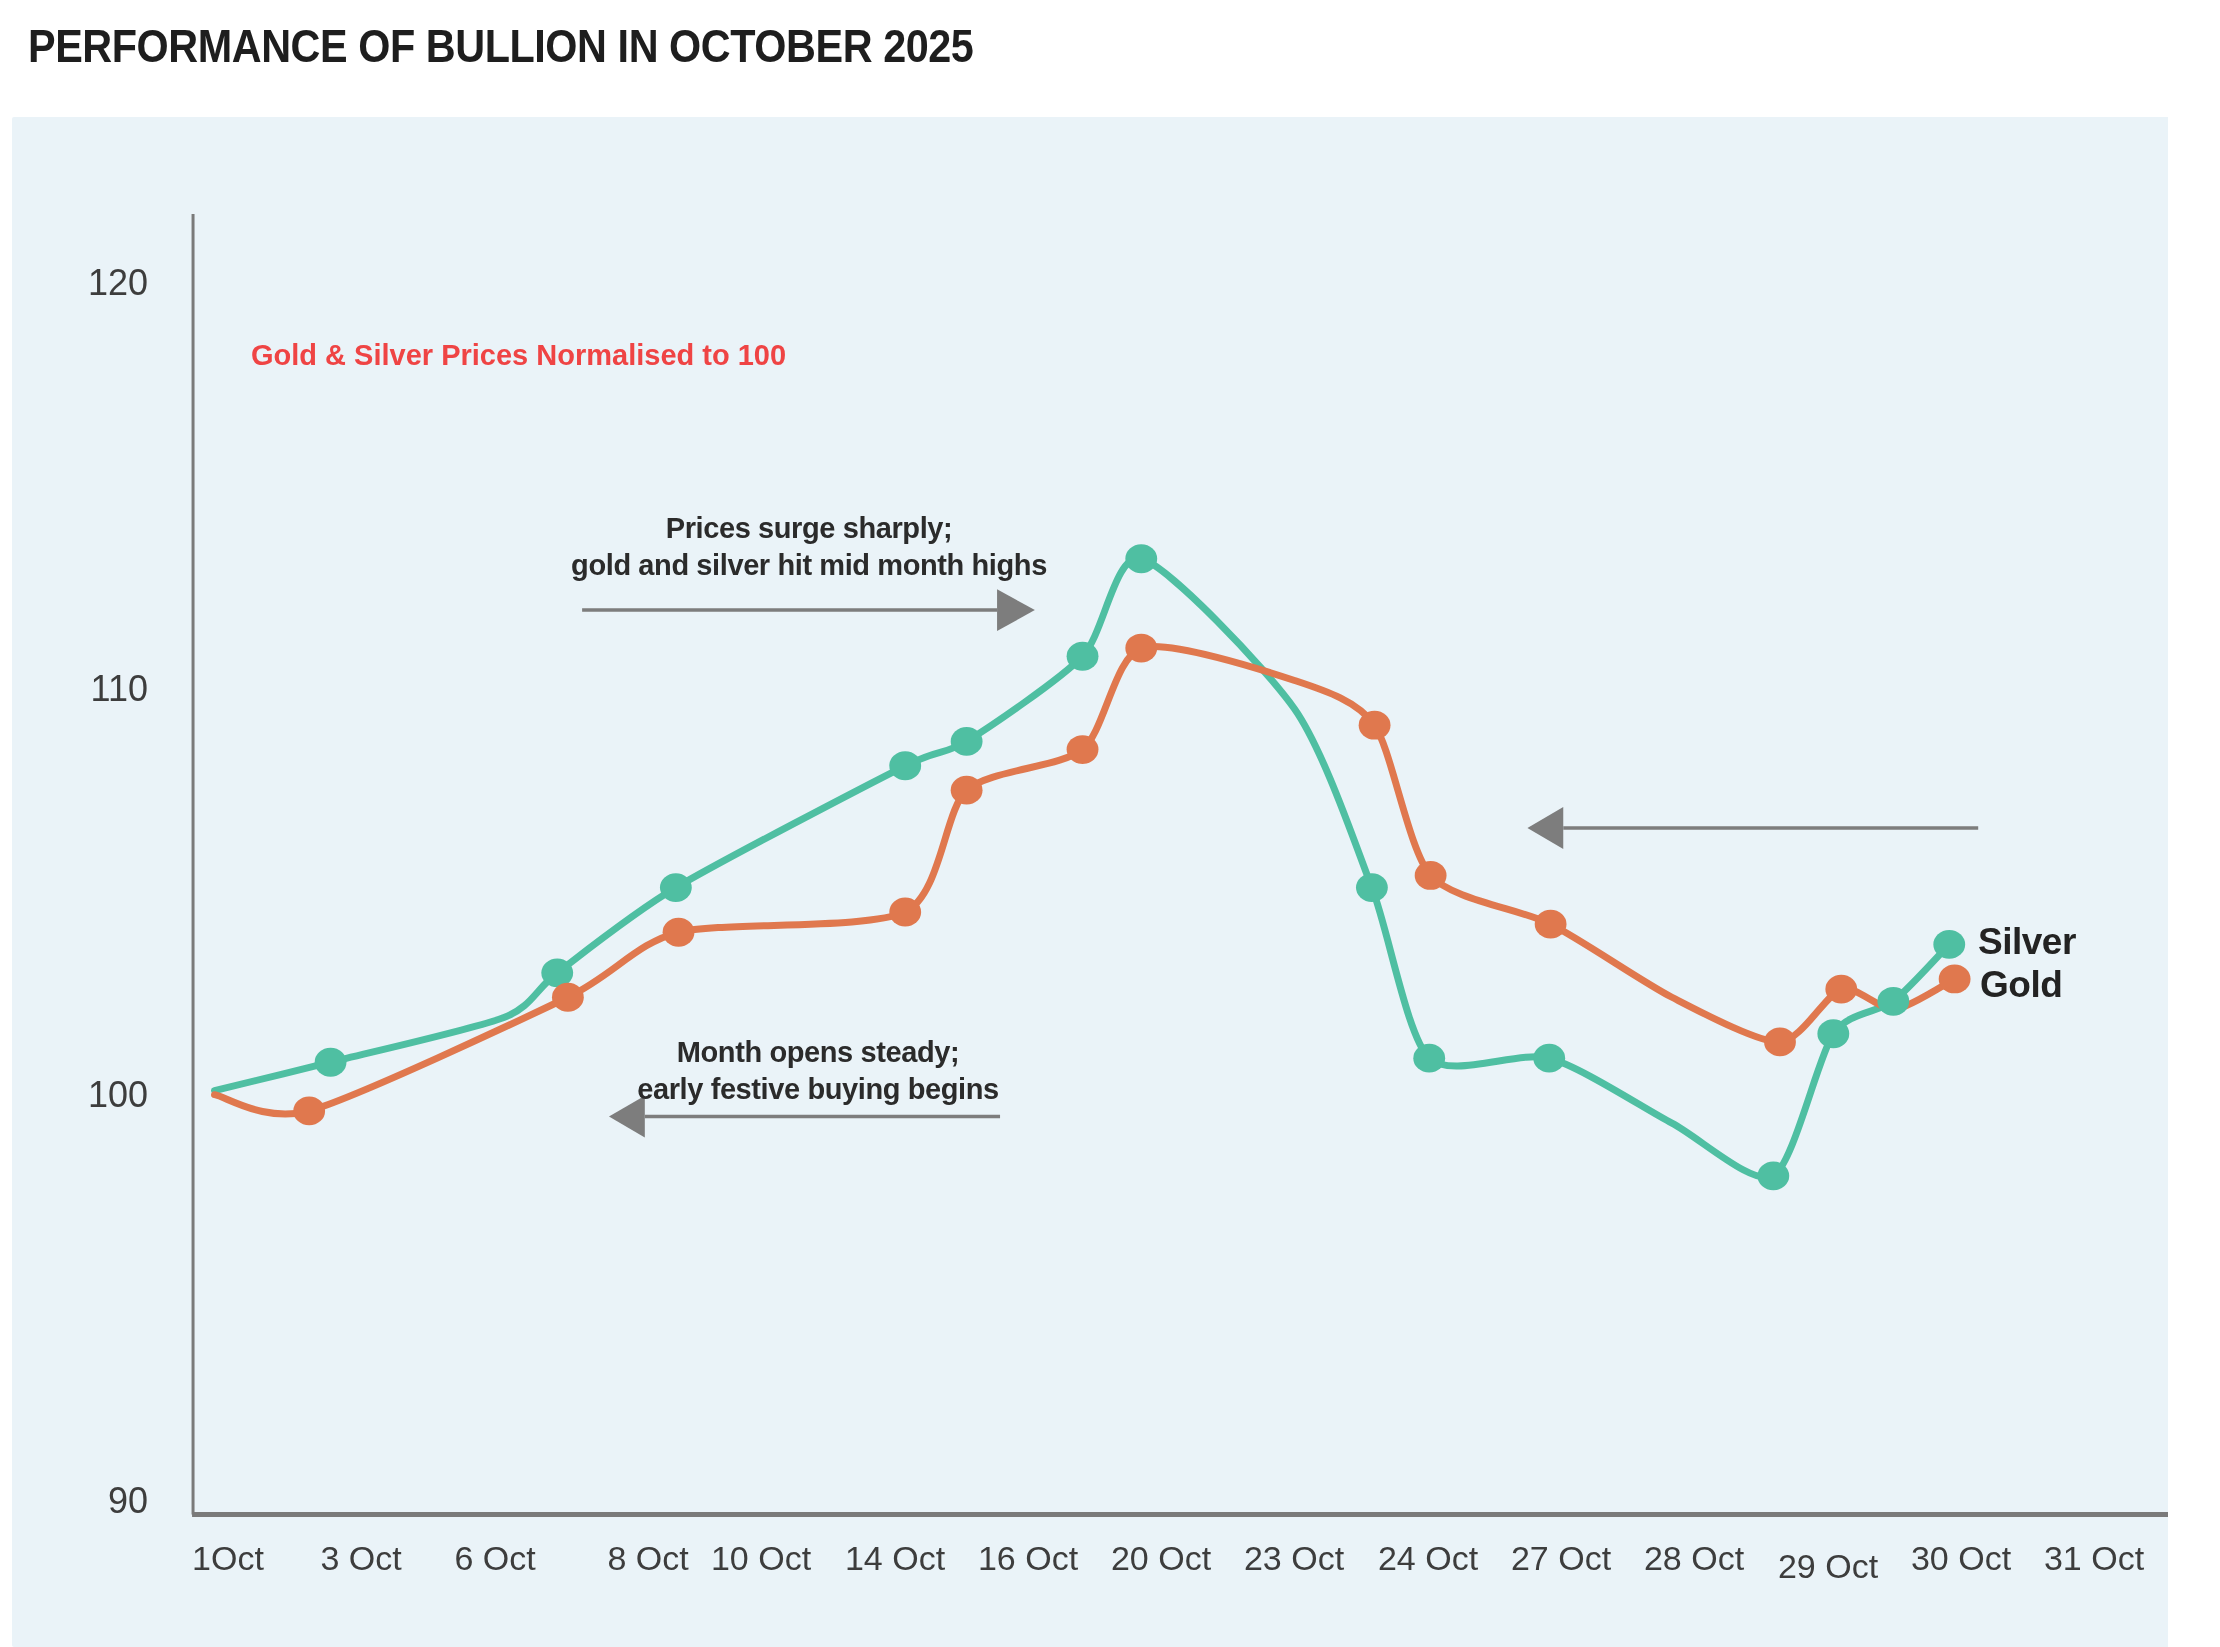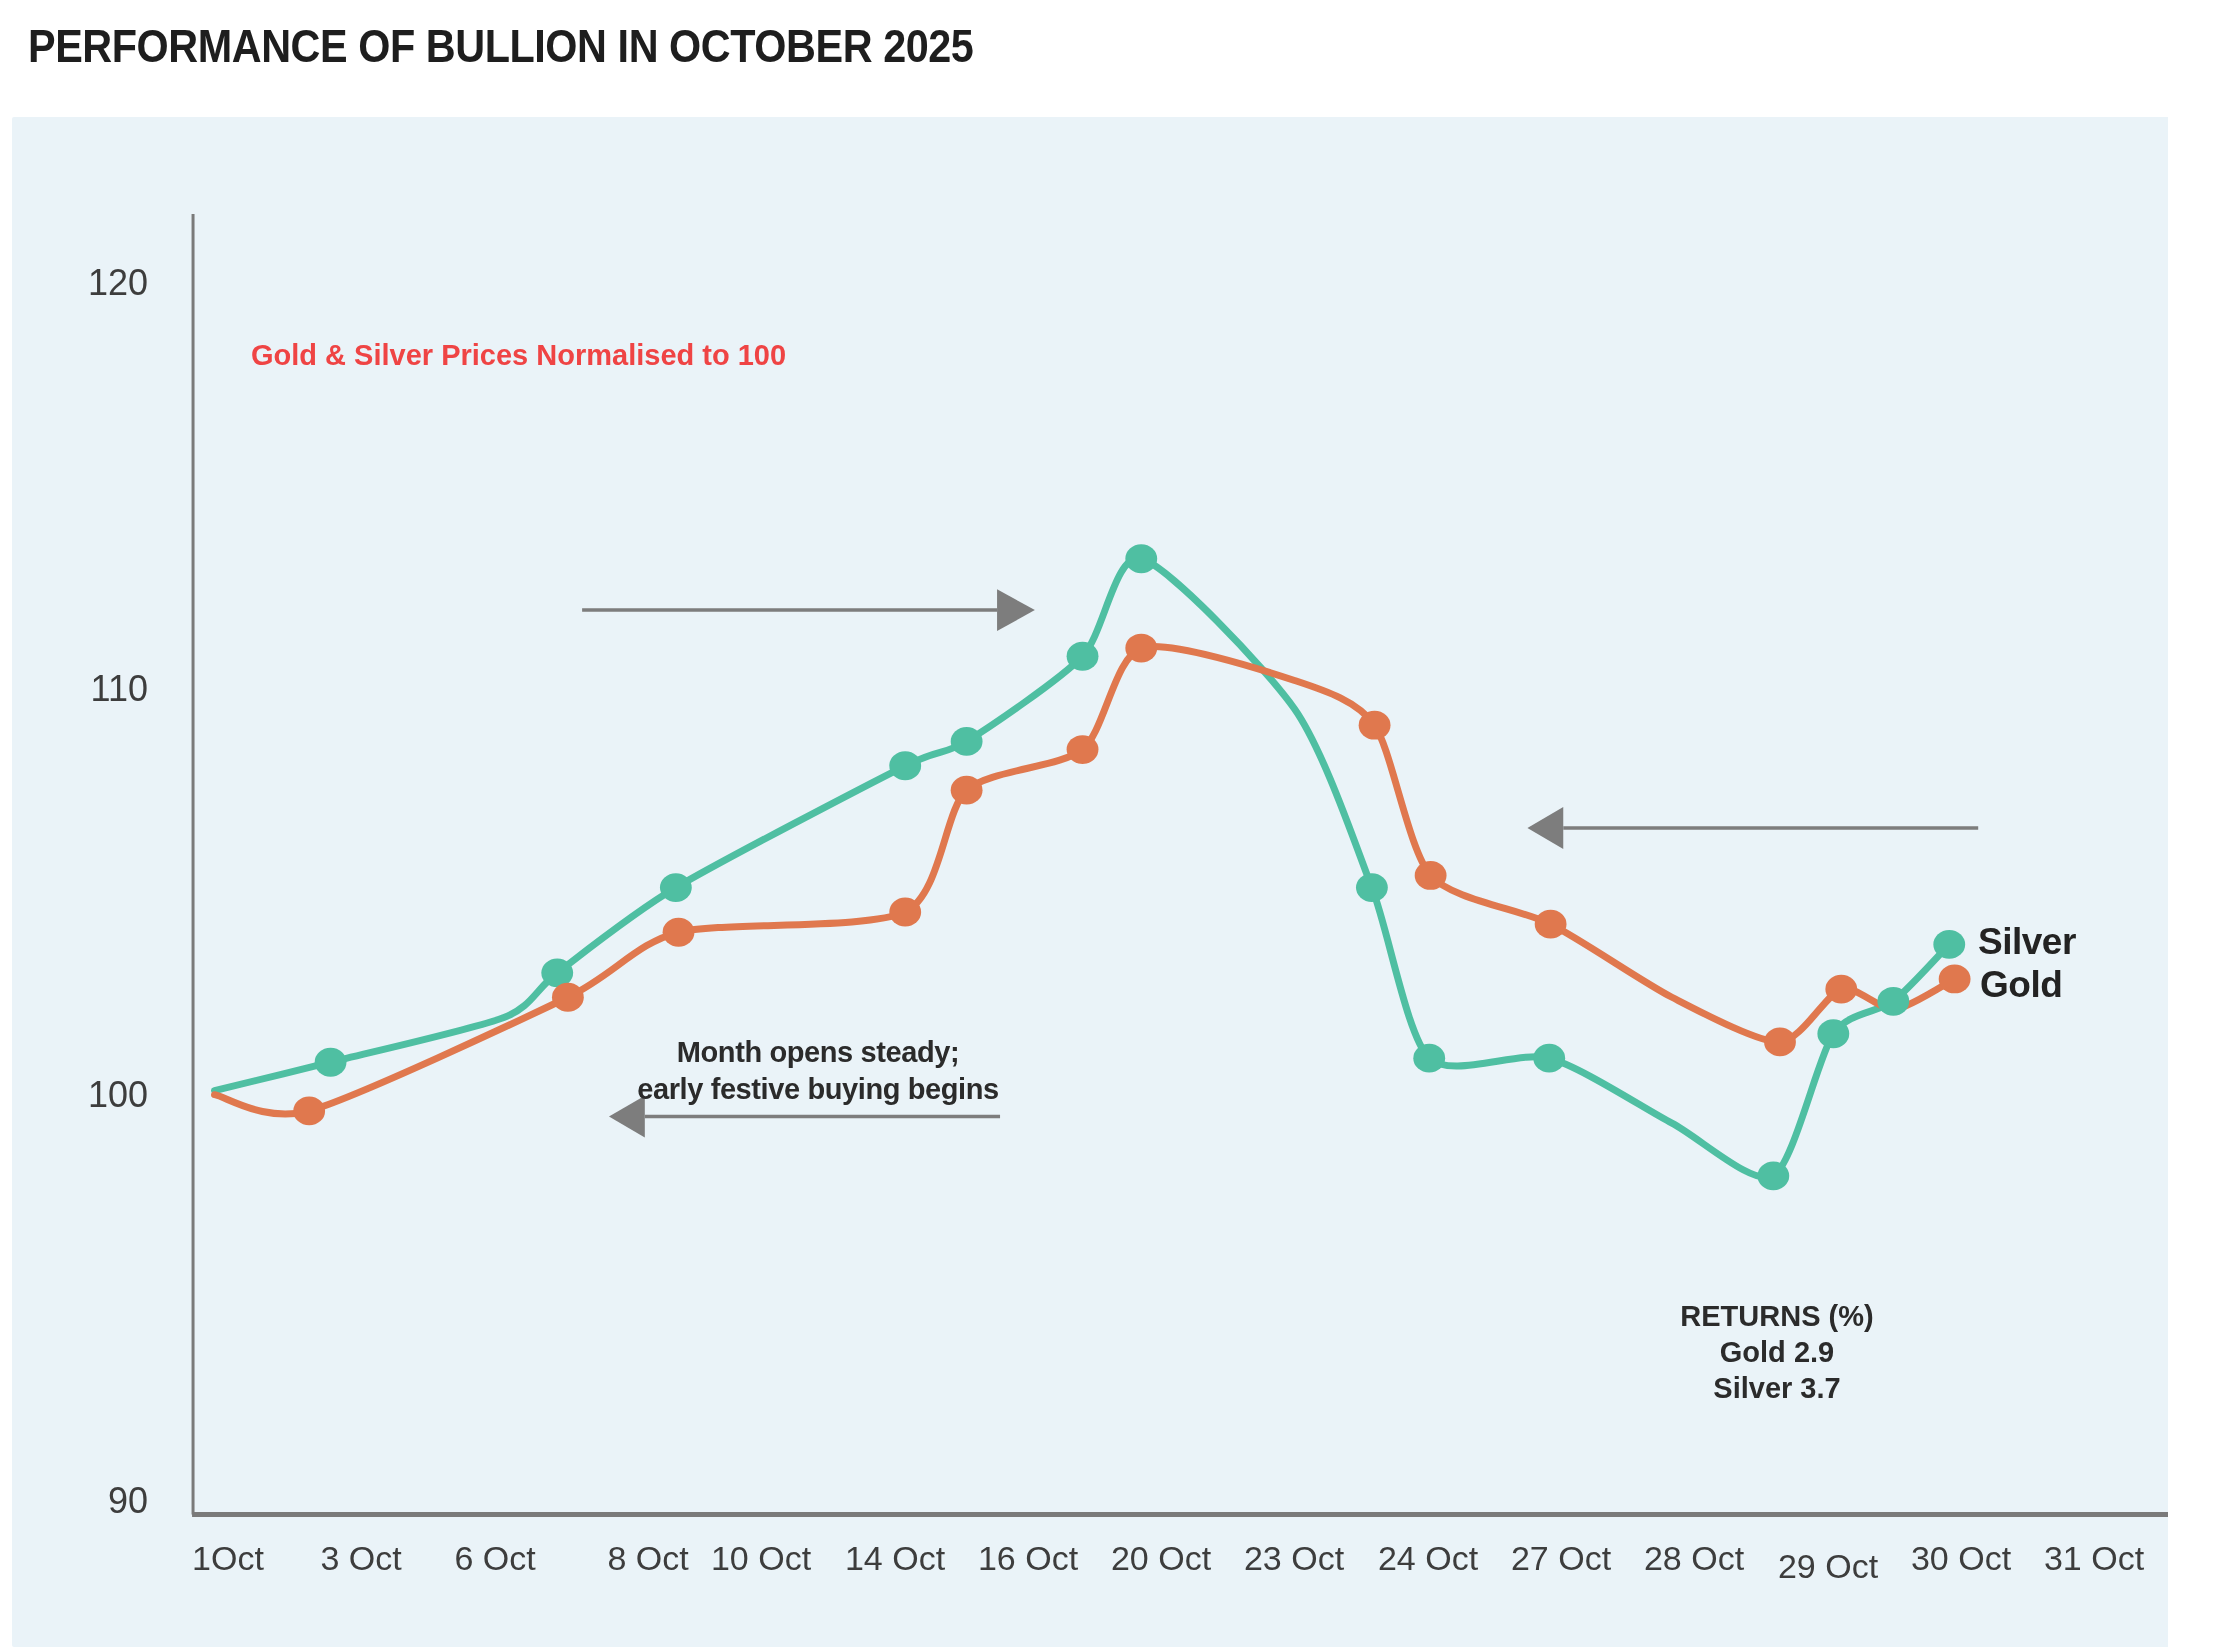--- a/index.html
+++ b/index.html
@@ -123,30 +123,29 @@
       <div class="xtick" style="left: 1161px;">20 Oct</div>
       <div class="xtick" style="left: 1294px;">23 Oct</div>
       <div class="xtick" style="left: 1428px;">24 Oct</div>
       <div class="xtick" style="left: 1561px;">27 Oct</div>
       <div class="xtick" style="left: 1694px; text-align: center;">28 Oct</div>
       <div class="xtick" style="left: 1828px; margin-top: 8px;">29 Oct</div>
       <div class="xtick" style="left: 1961px;">30 Oct</div>
       <div class="xtick" style="left: 2094px;">31 Oct</div>
     </div>
 
+  <div class="ann centered ann-1">
+    <div>Prices surge sharply;</div>
+    <div>gold and silver hit mid month highs</div>
+  </div>
 
   <div class="ann centered ann-2">
     <div>Month opens steady;</div>
     <div>early festive buying begins</div>
   </div>
 
 
-  <div class="returns-note">
-    <div>RETURNS (%)</div>
-    <div>Gold 2.9</div>
-    <div>Silver 3.7</div>
-  </div>
 
   <div class="end-label end-label-silver">Silver</div>
   <div class="end-label end-label-gold">Gold</div>
 
 </div>
 
 
 </body></html>

